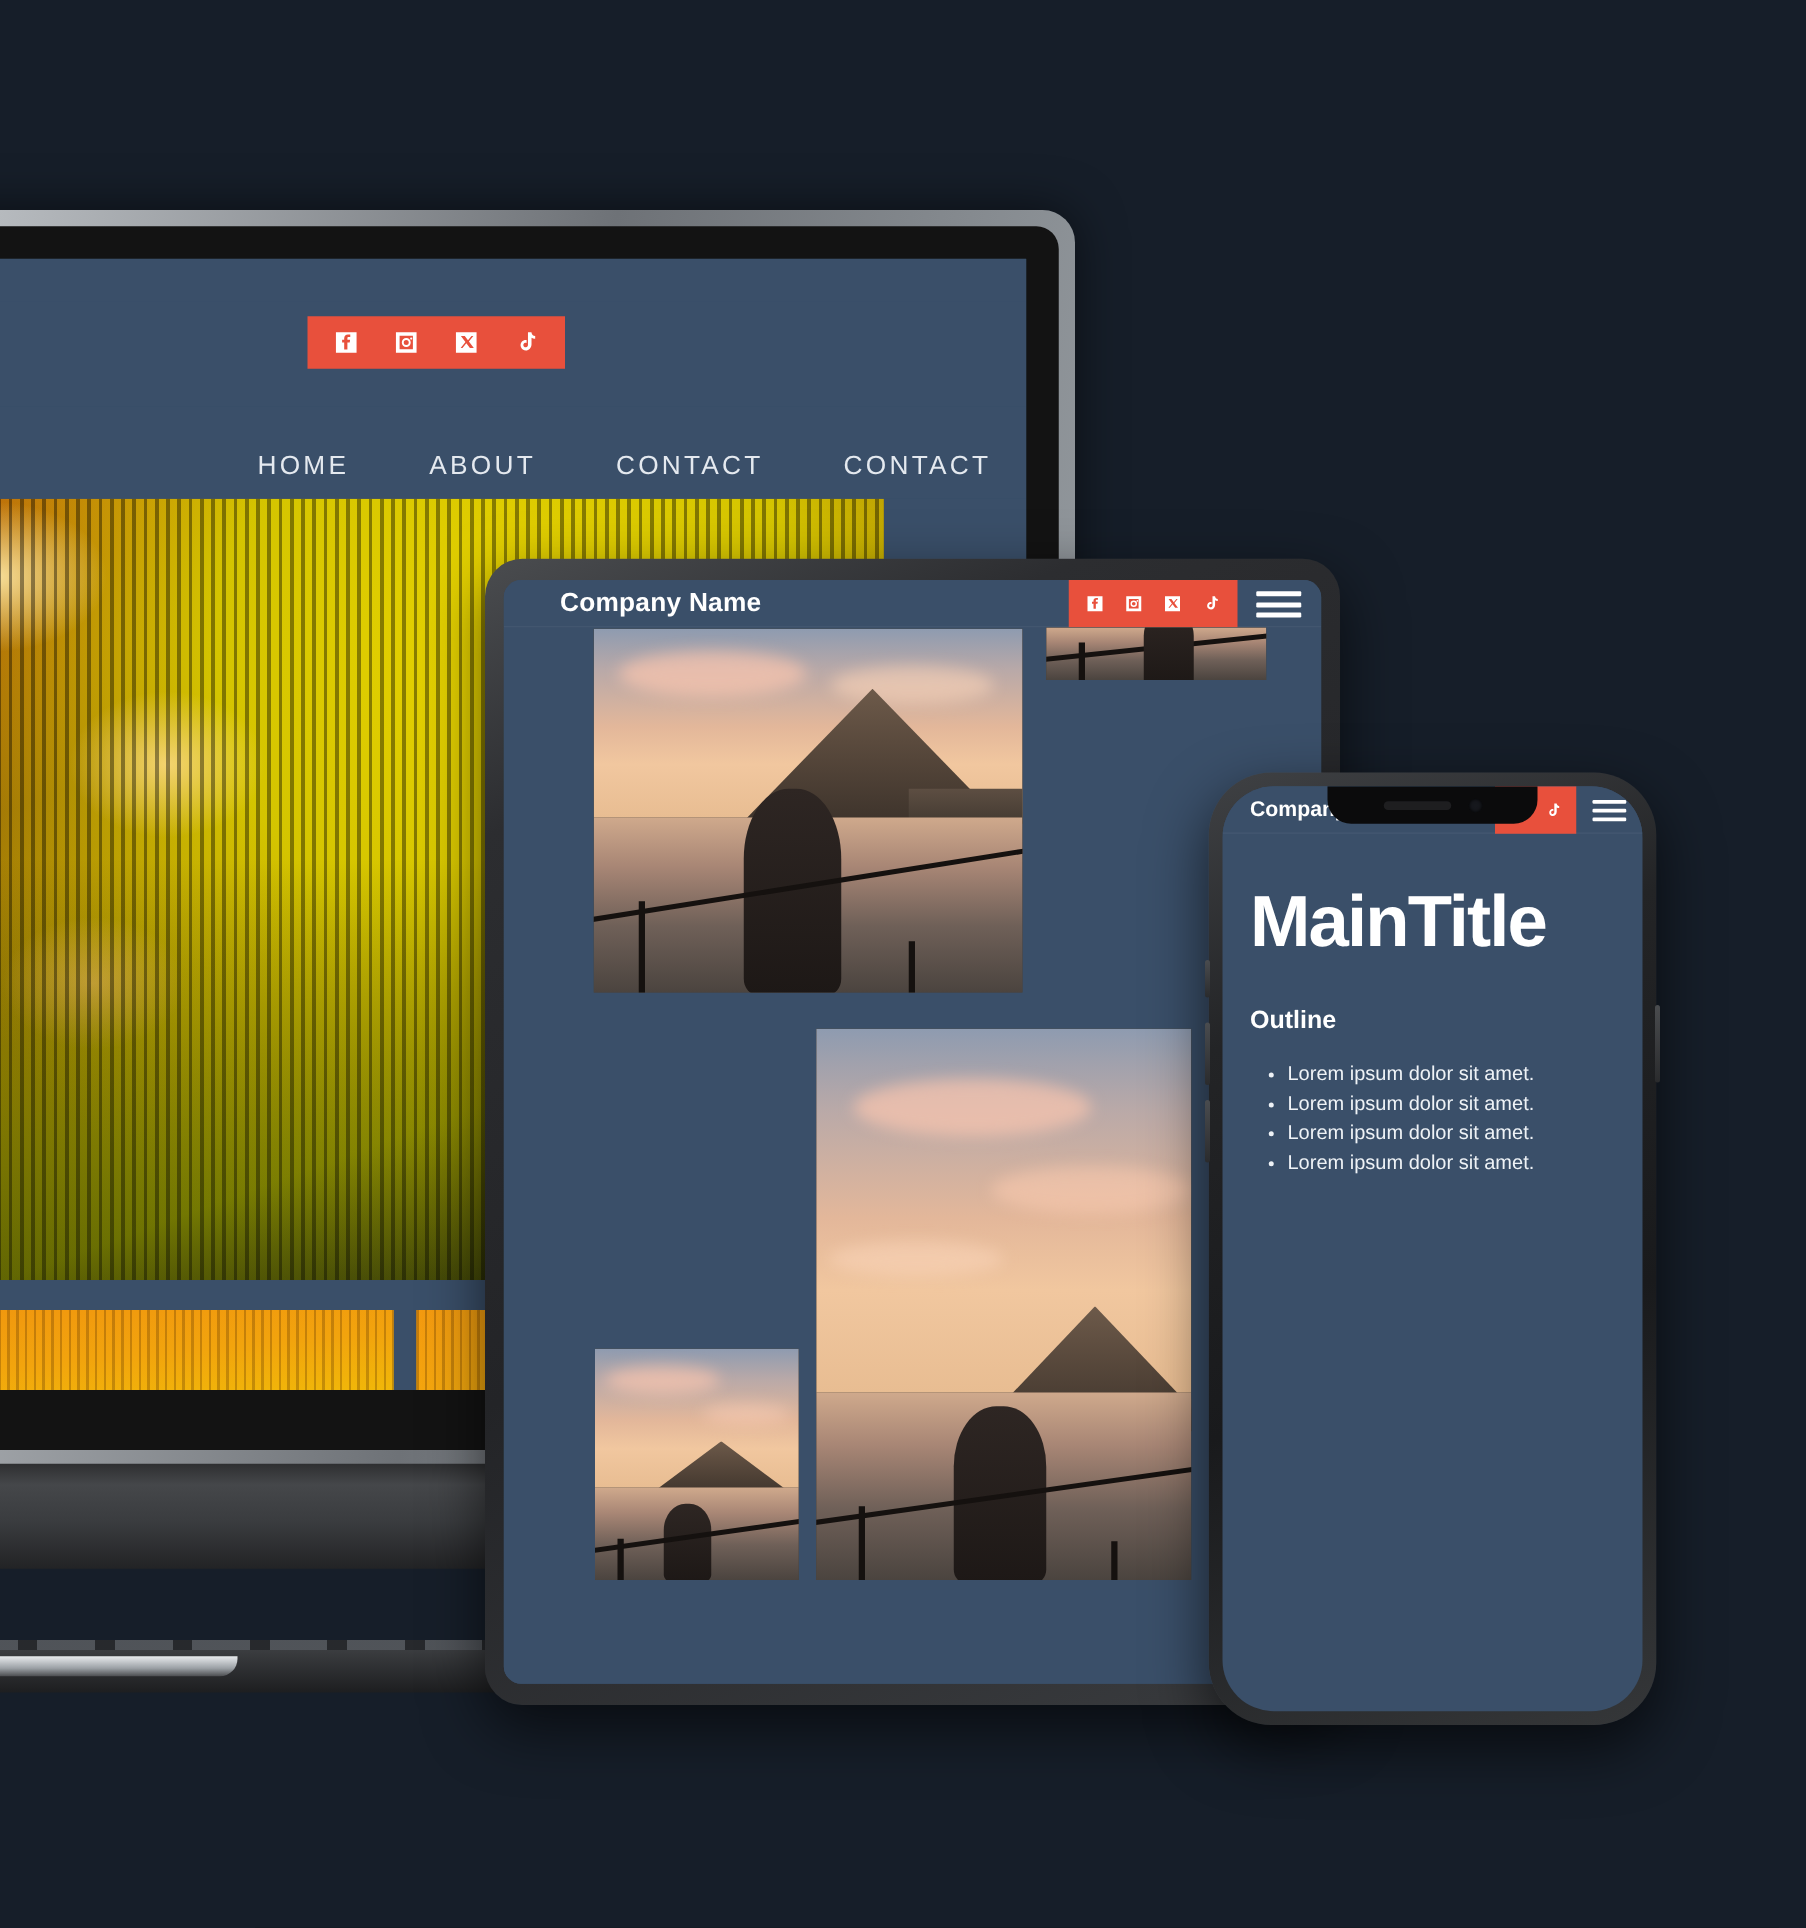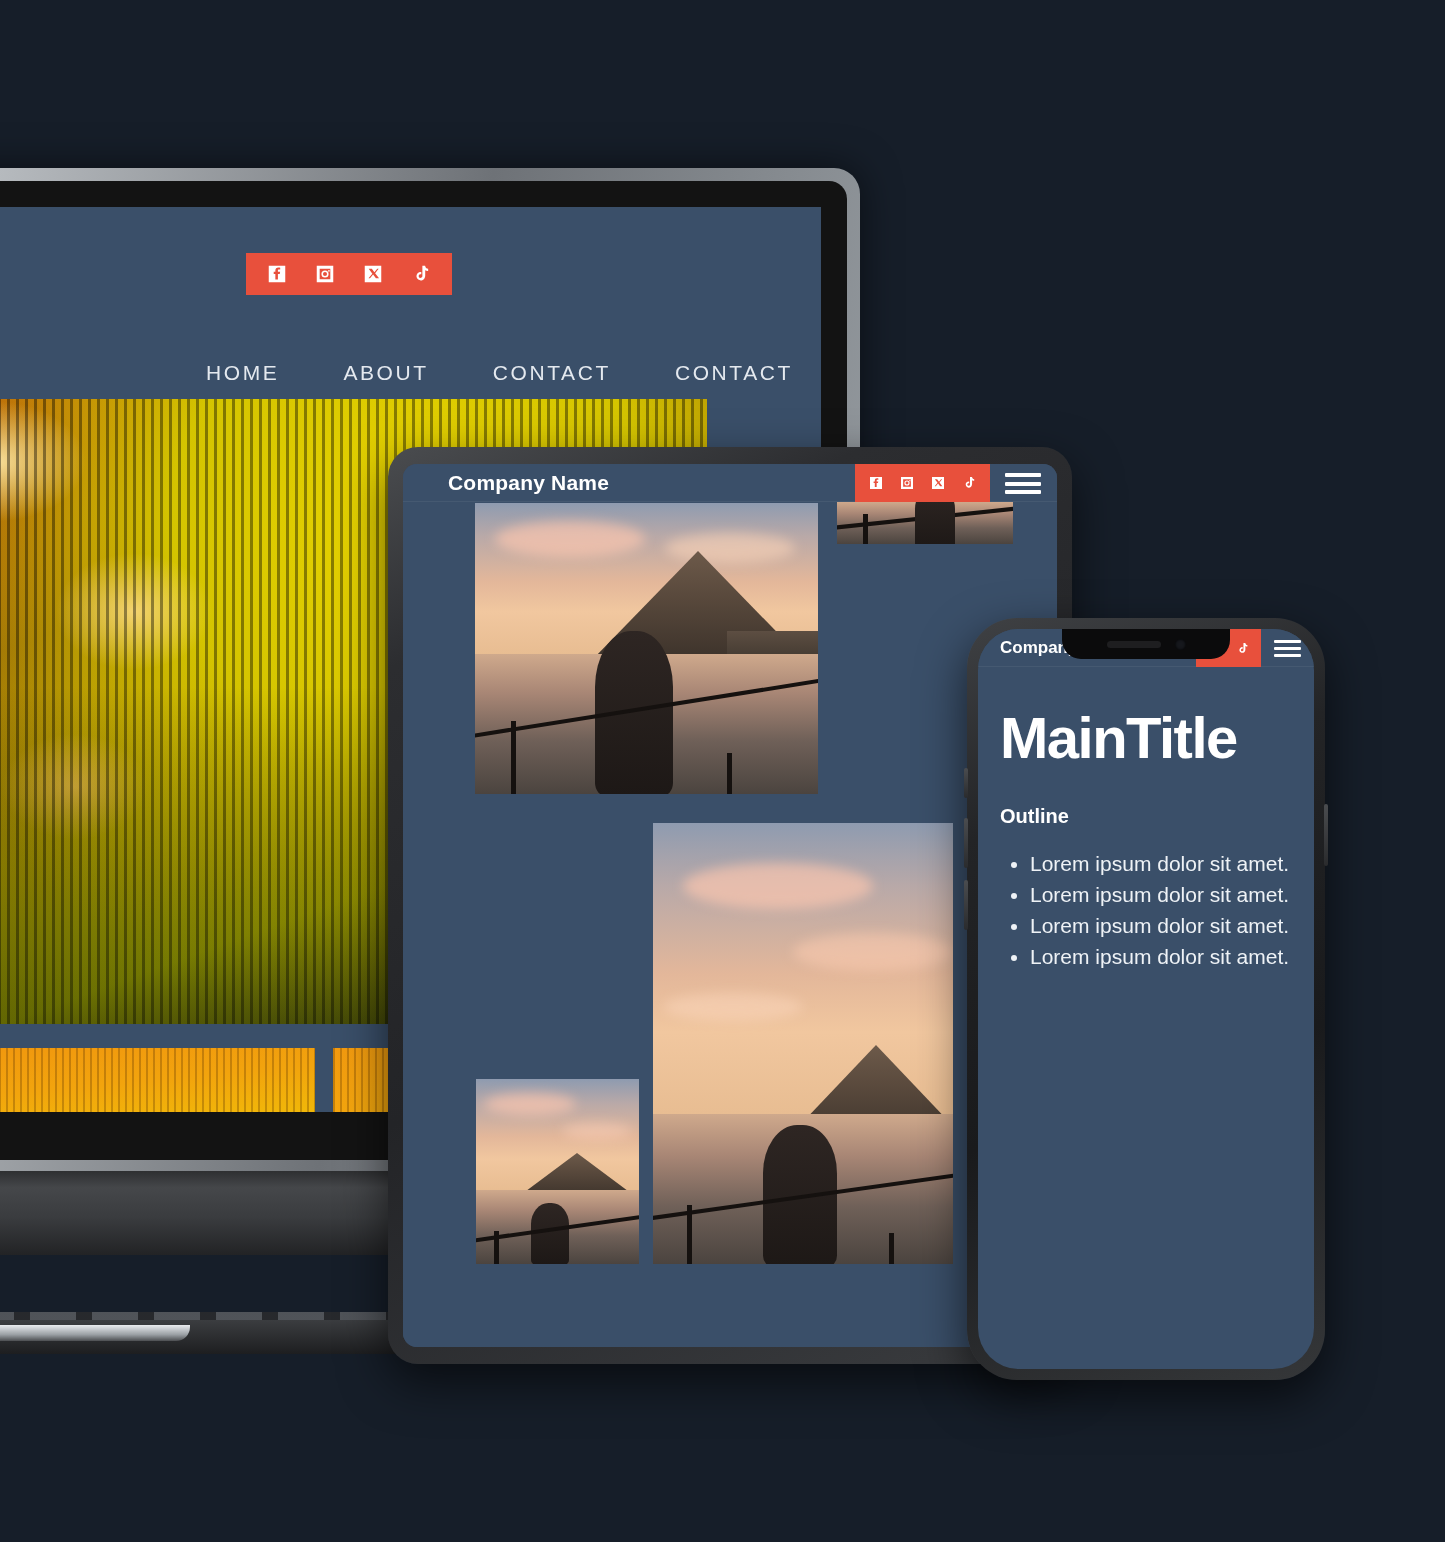--- a/index.html
+++ b/index.html
@@ -235,21 +235,21 @@
   .ph-title {
     color:#fff; font-size: 58px; font-weight: bold; letter-spacing:-1.5px;
     line-height: 1.0; margin-top: 18px;
   }
   .ph-outline { color:#fff; font-size: 20px; font-weight:bold; margin-top: 38px; }
   .ph-para {
     color:#eef2f6; font-size: 15.5px; line-height: 1.48;
     margin: 16px 0 0 16px;
   }
   .ph-list { margin: 20px 0 0 30px; }
-  .ph-list li { color:#eef2f6; font-size: 21px; line-height: 1.48; }
+  .ph-list li { color:#eef2f6; font-size: 16px; line-height: 1.48; }
   .ph-btn-right {
     position:absolute; right:-3px; top: 186px; width: 4px; height: 62px;
     background: linear-gradient(180deg,#4a4c4f,#2a2b2d); border-radius: 2px;
   }
   .ph-btn-left1 {
     position:absolute; left:-3px; top: 150px; width: 4px; height: 30px;
     background: linear-gradient(180deg,#4a4c4f,#2a2b2d); border-radius: 2px;
   }
   .ph-btn-left2 {
     position:absolute; left:-3px; top: 200px; width: 4px; height: 50px;

